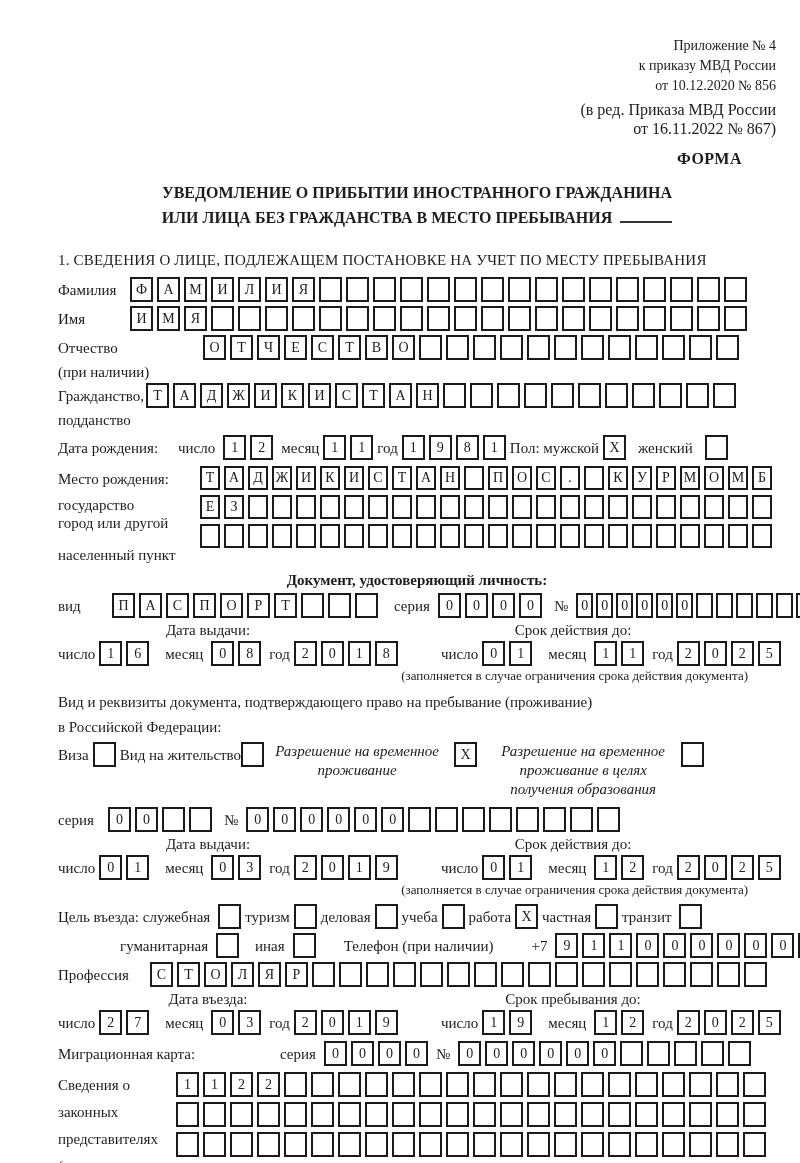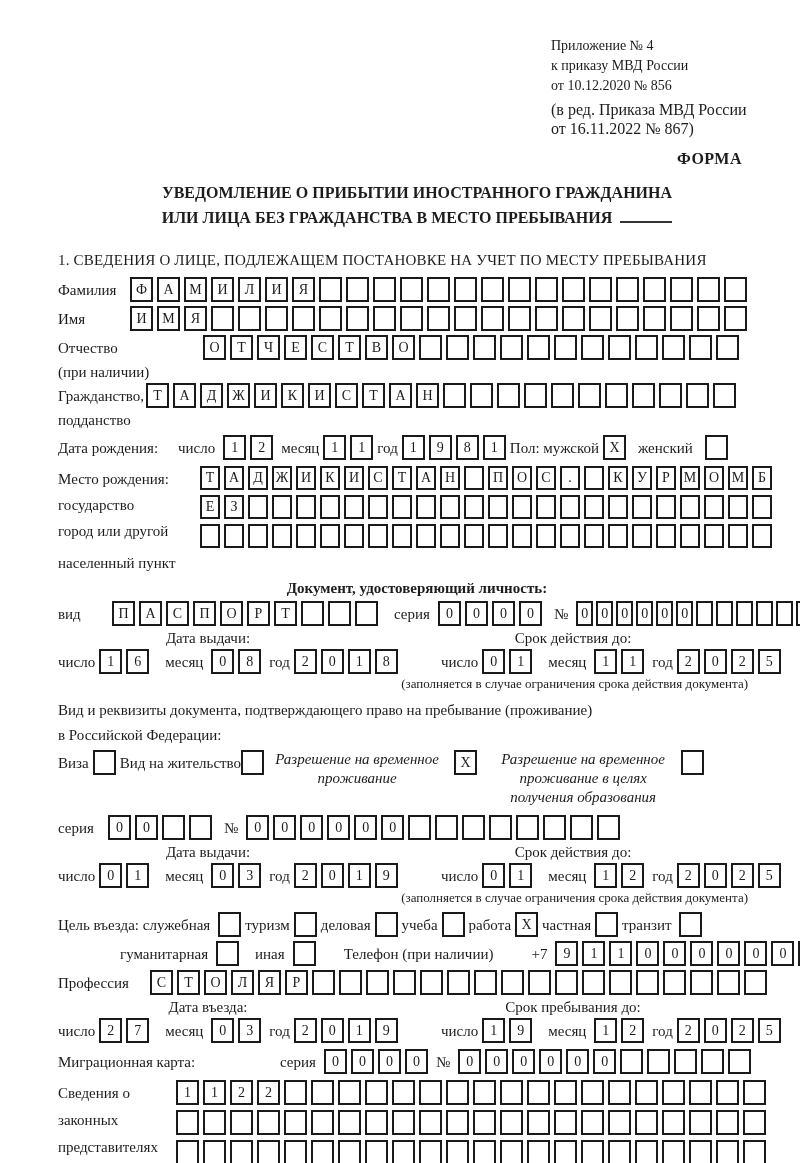--- a/index.html
+++ b/index.html
@@ -5,21 +5,21 @@
   * { margin:0; padding:0; box-sizing:border-box; }
   html,body { background:#ffffff; }
   .page {
     width:800px; height:1163px;
     padding:36px 24px 0 58px;
     font-family:"Liberation Serif","DejaVu Serif",serif;
     color:#1c1c1c; overflow:hidden; position:relative;
     background:#ffffff;
   }
   
-  .appendix { width:225px; margin-left:auto; margin-right:0; }
+  .appendix { width:225px; margin-left:auto; margin-right:0;text-align:right; }
   .appendix div { font-size:14px; line-height:20px; white-space:nowrap; }
   .appendix .rev { font-size:16px; line-height:19px; }
   .appendix .rev-first { margin-top:4px; }
   .forma { text-align:right; padding-right:34px; font-weight:bold; font-size:16px; margin-top:12px; letter-spacing:.5px; }
   .title { text-align:center; font-weight:bold; font-size:16px; line-height:25px; margin-top:12px; }
   .blank { display:inline-block; width:52px; border-bottom:2px solid #333; height:14px; margin-left:8px; }
   .section-title { font-weight:normal; font-size:15px; margin-top:22px; letter-spacing:.2px; }
 
   
   .frow { display:flex; align-items:flex-start; }
@@ -229,21 +229,21 @@
         <span class="cells gap12">
           <span class="cell"></span>
         </span>
       </div>
   </div>
 
   <div class="frow mt6">
     <div class="flabel" style="width:142px">
       <div>Место рождения:</div>
       <div style="margin-top:8px">государство</div>
-      <div style="margin-top:8px">город или другой</div>
+      <div style="margin-top:0">город или другой</div>
       <div style="margin-top:14px">населенный пункт</div>
     </div>
     <div class="cellgrid">
       <div class="cells cells-sm">
           <span class="cell">Т</span>
           <span class="cell">А</span>
           <span class="cell">Д</span>
           <span class="cell">Ж</span>
           <span class="cell">И</span>
           <span class="cell">К</span>

